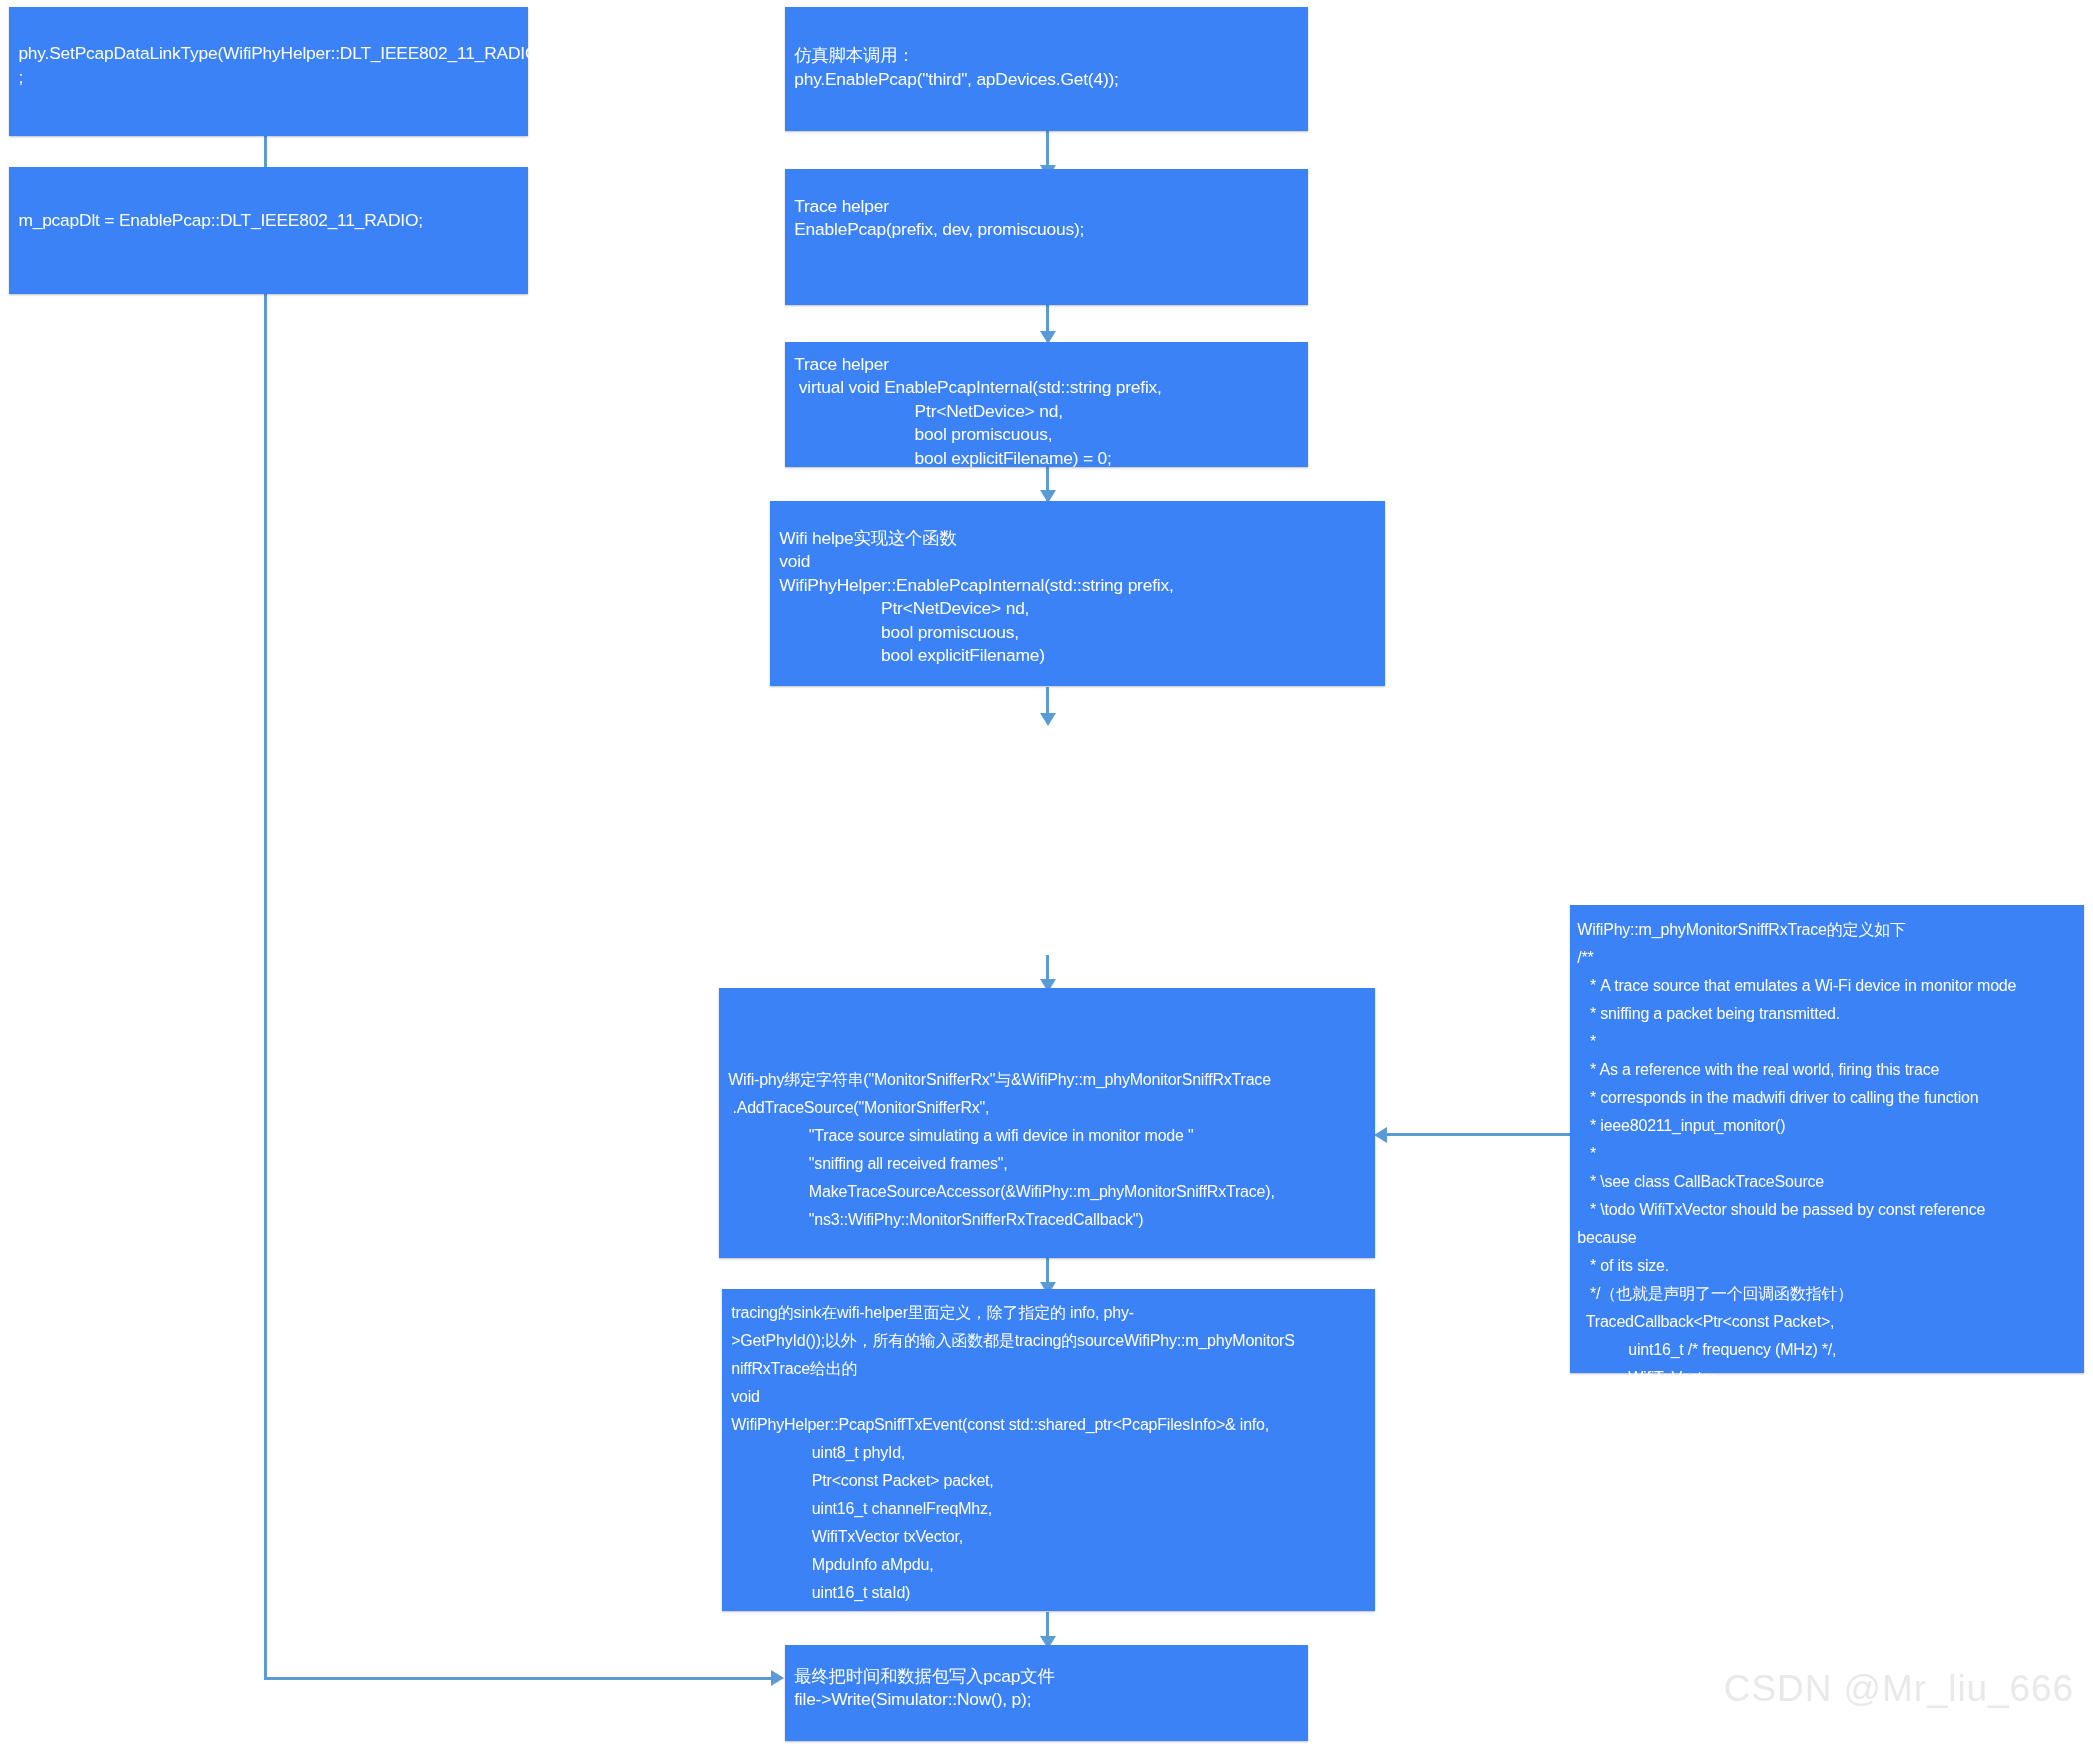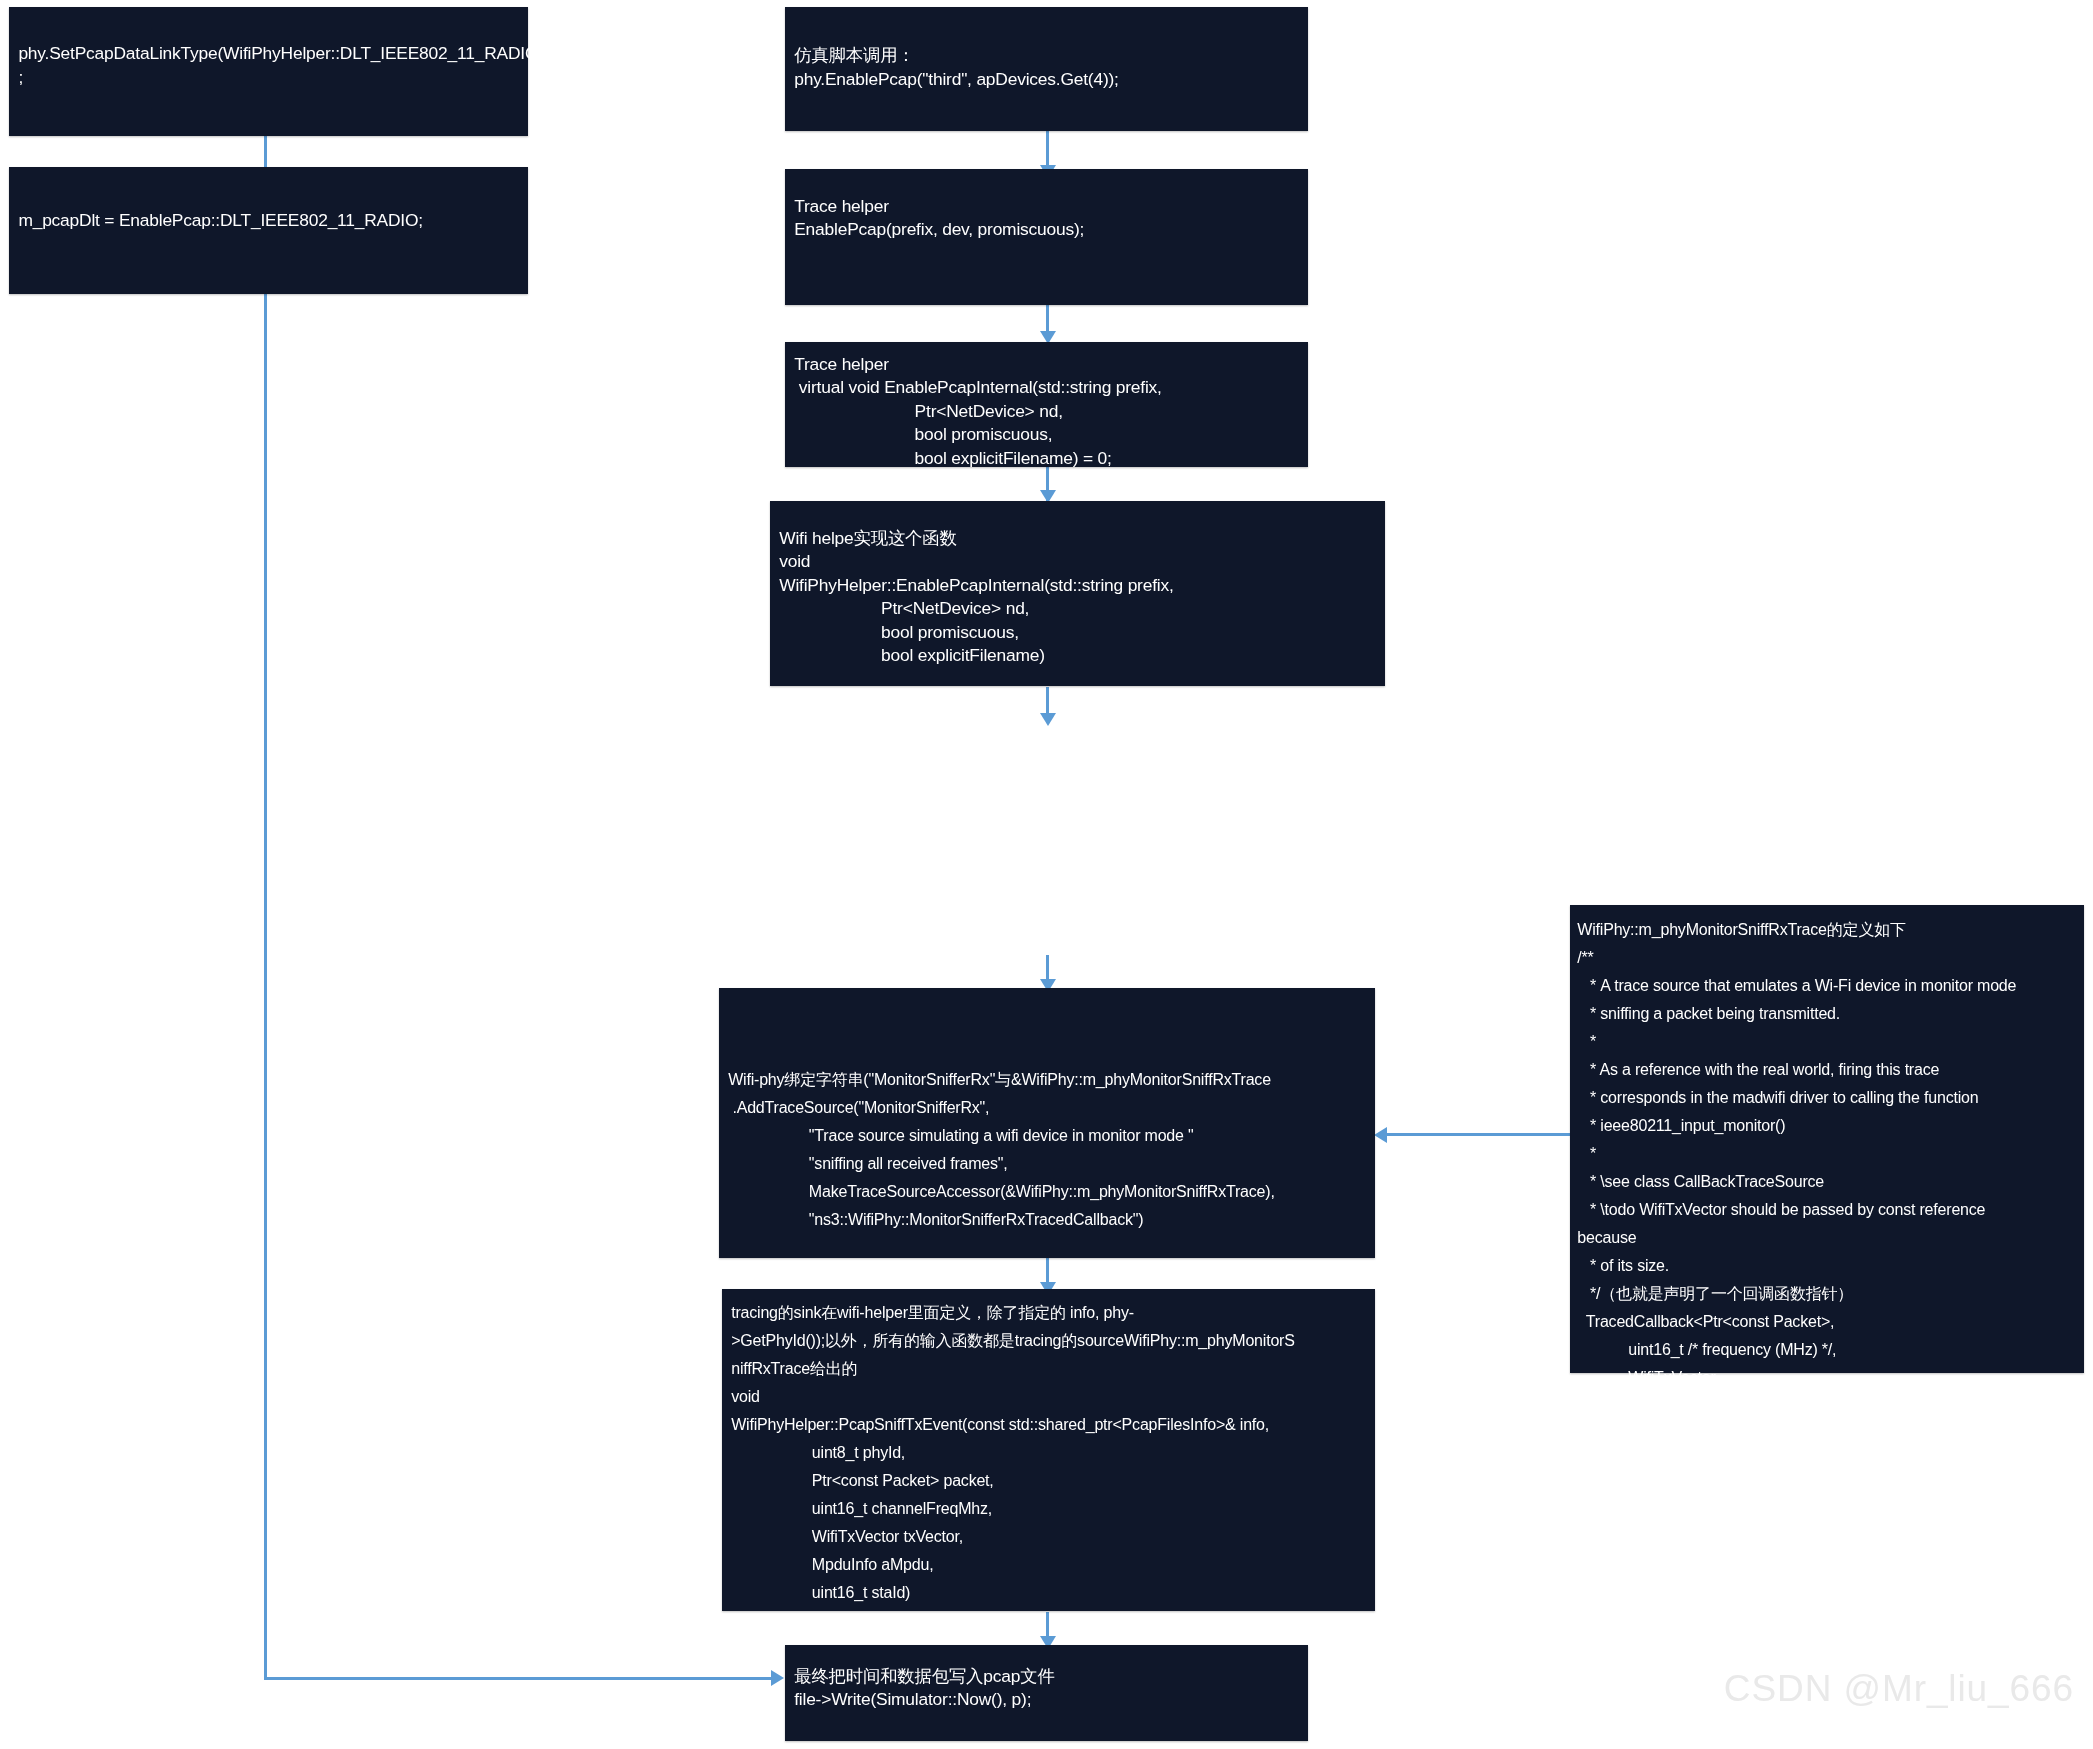--- a/index.html
+++ b/index.html
@@ -4,21 +4,21 @@
 <style>
   html,body{margin:0;padding:0;background:#ffffff;}
   body{
     font-family:"Liberation Sans","DejaVu Sans",sans-serif;
     width:2094px;height:1749px;position:relative;overflow:hidden;
   }
   #canvas{position:absolute;left:0;top:0;width:2094px;height:1749px;}
 
   .node{
     position:absolute;
-    background:#0f172a;
+    background:#3b82f6;
     color:#ffffff;
     box-sizing:border-box;
     padding:0;
     box-shadow:0 0.9px 1.8px rgba(0,0,0,0.25);
     z-index:2;
   }
   .node .txt{
     position:absolute;
     left:9.2px;
     right:3.7px;

